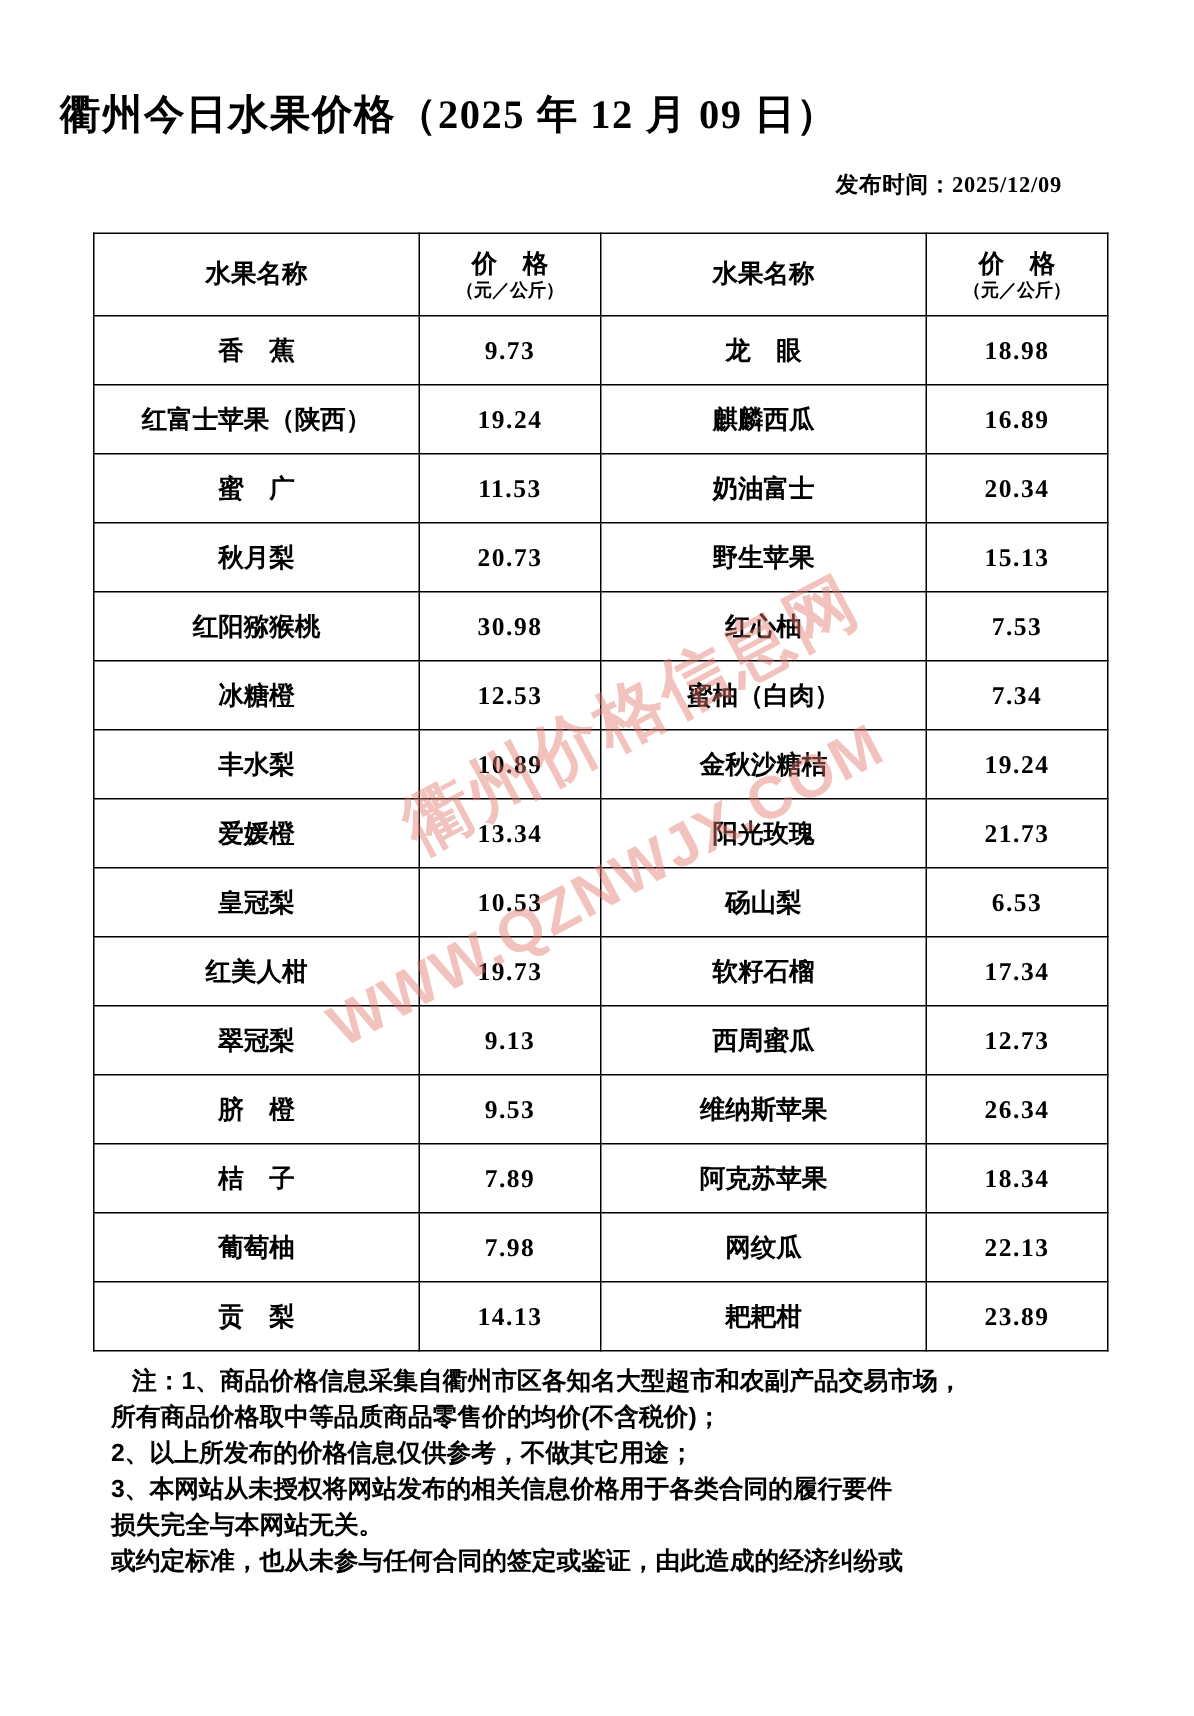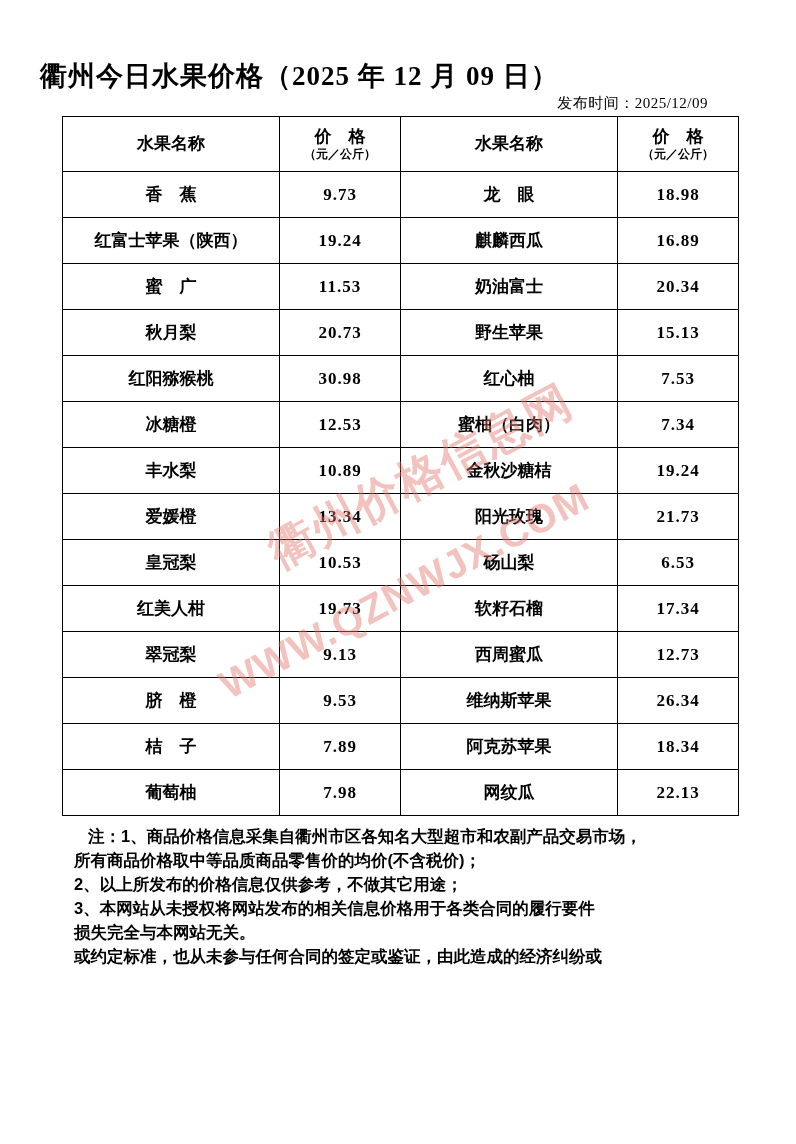--- a/index.html
+++ b/index.html
@@ -27,26 +27,27 @@
     font-size: 27px;
     font-weight: bold;
     letter-spacing: 1px;
     margin-top: 58px;
     margin-bottom: 0;
     font-family: "Liberation Serif", "DejaVu Serif", serif;
   }
   .publish-line {
     text-align: right;
     font-size: 15px;
-    font-weight: normal;
+    font-weight: bold;
+    margin-top: 20px;
     margin-right: 48px;
     letter-spacing: 0.5px;
   }
   table.price-table {
-    margin-top: 3px;
+    margin-top: 22px;
     border-collapse: collapse;
     width: 672px;
     margin-left: 22px;
     table-layout: fixed;
     border-radius: 10px;
   }
   table.price-table td, table.price-table th {
     border: 1px solid #000;
     text-align: center;
     vertical-align: middle;
@@ -221,20 +222,26 @@
         <td class="price-cell">7.89</td>
         <td>阿克苏苹果</td>
         <td class="price-cell">18.34</td>
       </tr>
       <tr>
         <td>葡萄柚</td>
         <td class="price-cell">7.98</td>
         <td>网纹瓜</td>
         <td class="price-cell">22.13</td>
       </tr>
+      <tr>
+        <td>贡　梨</td>
+        <td class="price-cell">14.13</td>
+        <td>耙耙柑</td>
+        <td class="price-cell">23.89</td>
+      </tr>
     </tbody>
   </table>
 
   <div class="notes">
     <p class="first">注：1、商品价格信息采集自衢州市区各知名大型超市和农副产品交易市场，</p>
     <p>所有商品价格取中等品质商品零售价的均价(不含税价)；</p>
     <p>2、以上所发布的价格信息仅供参考，不做其它用途；</p>
     <p>3、本网站从未授权将网站发布的相关信息价格用于各类合同的履行要件</p>
     <p>损失完全与本网站无关。</p>
     <p>或约定标准，也从未参与任何合同的签定或鉴证，由此造成的经济纠纷或</p>

